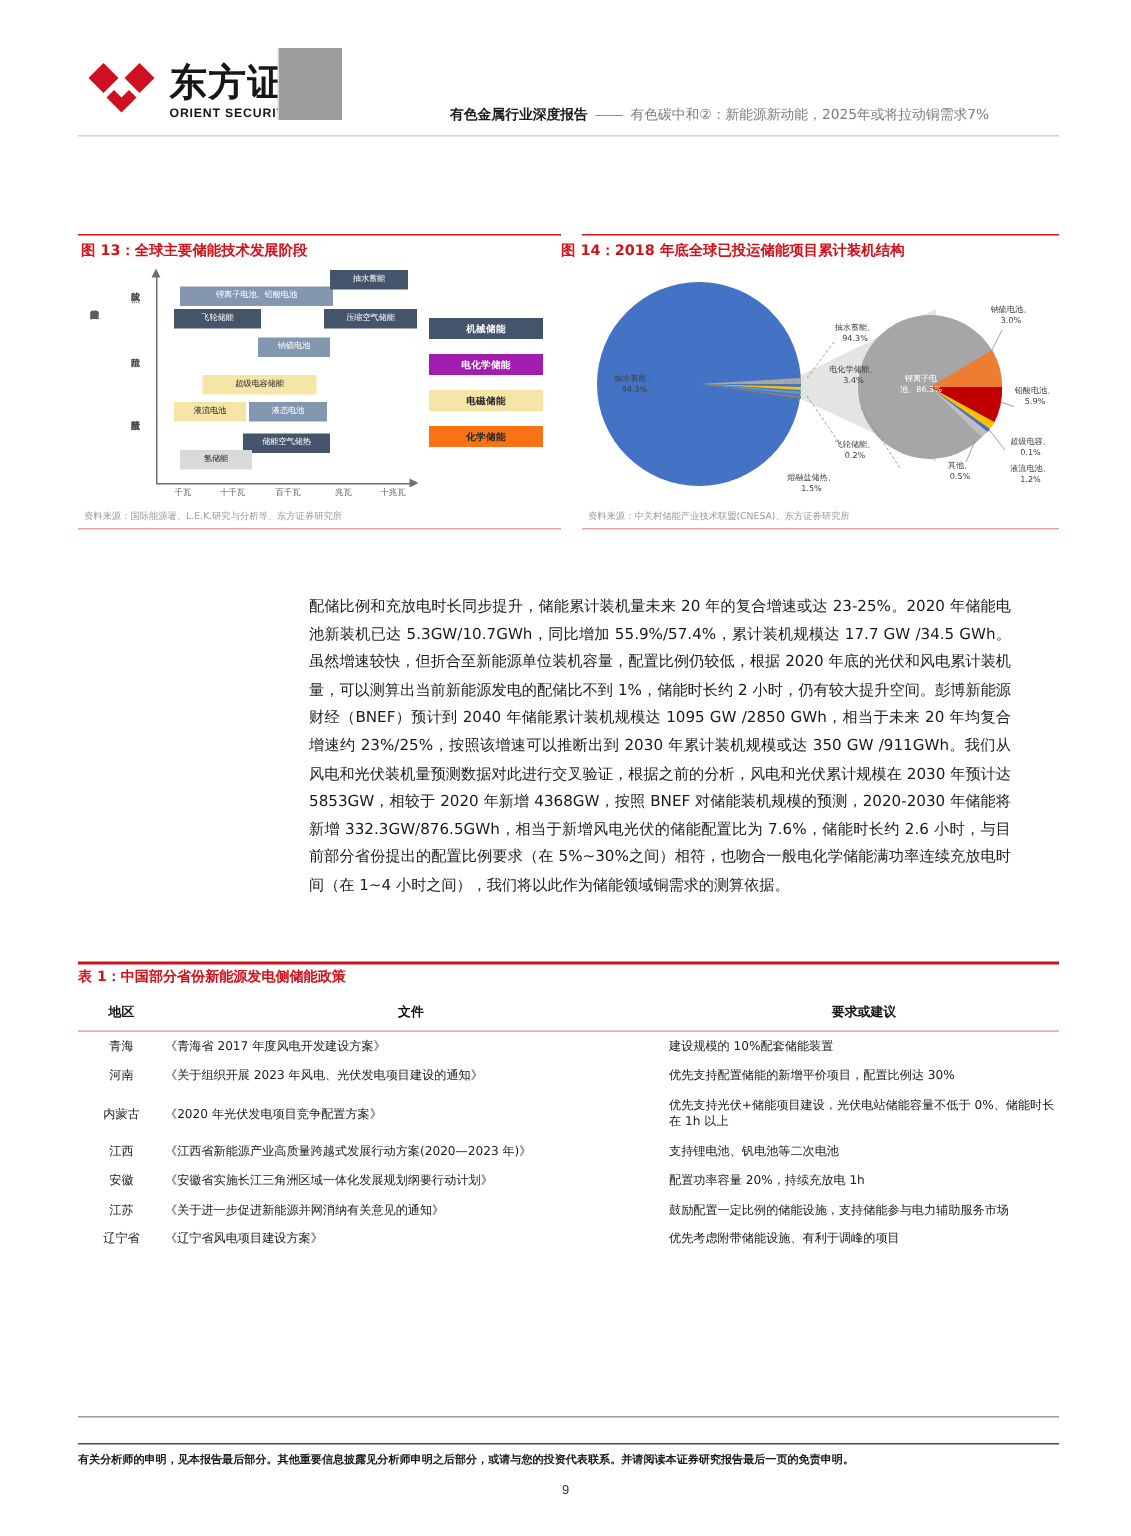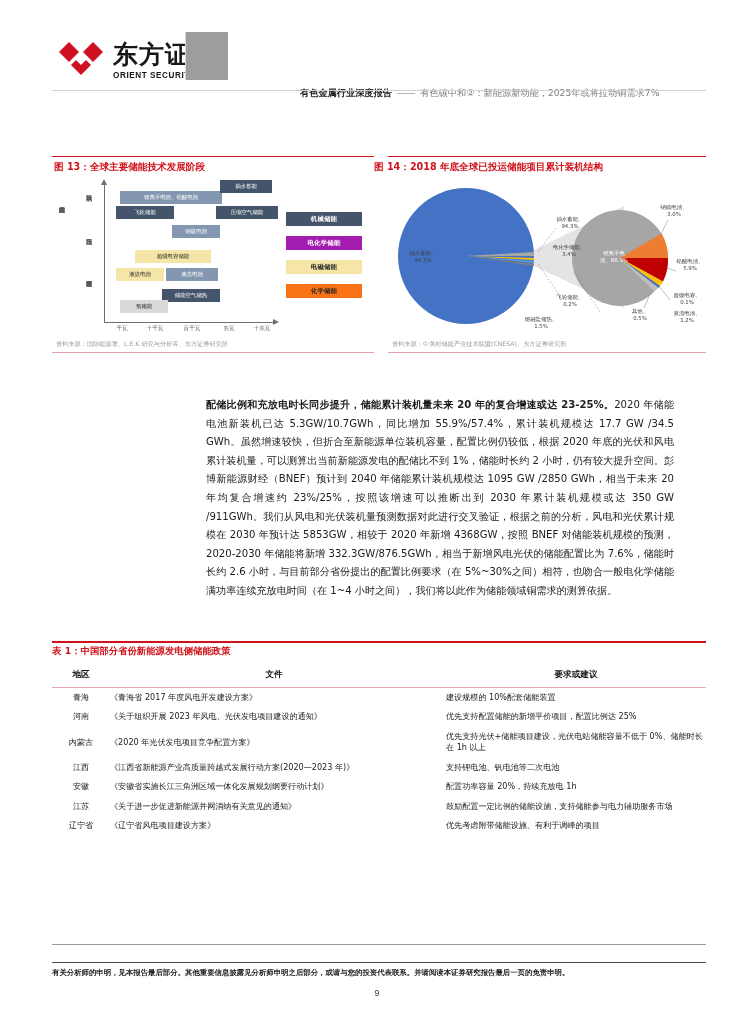--- a/index.html
+++ b/index.html
@@ -33,21 +33,21 @@
   .logo-col { display: flex; flex-direction: column; }
   .header-divider {
     position: absolute; left: 185px; top: 32px;
     width: 1px; height: 48px; background: #d8d8d8;
   }
   .header-band {
     position: absolute; left: 186px; top: 32px;
     width: 42px; height: 48px; background: #9d9d9d;
   }
   .header-title-row {
-    position: absolute; left: 300px; top: 87px;
+    position: absolute; left: 300px; top: 70px;
     display: flex; align-items: baseline; gap: 0px;
     white-space: nowrap;
   }
   .hdr-strong {
     font-size: 9.2px; font-weight: bold; color: #1d1d1d;
     font-family: "DejaVu Sans", sans-serif;
   }
   .hdr-dash { font-size: 9.2px; color: #8a8a8a; padding: 0 5px; }
   .hdr-light {
     font-size: 9.2px; color: #7d7d7d;
@@ -155,21 +155,21 @@
   .src-rule { position: absolute; height: 1px; background: #e2a3a8; }
 
   
   .body-para {
     position: absolute; left: 206px; top: 396px; width: 468px;
     font-size: 10.1px; line-height: 18.6px; color: #1b1b1b;
     text-align: justify;
     font-family: "DejaVu Sans", sans-serif;
     text-justify: inter-ideograph;
   }
-  .body-para b { font-weight: bold; }
+  .body-para b { font-weight: normal; }
 
   
   .tbl-title {
     position: absolute; left: 52px; top: 645px;
     font-size: 9.4px; font-weight: bold; color: #d0121b;
     font-family: "DejaVu Sans", sans-serif;
   }
   .tbl-title-rule {
     position: absolute; left: 52px; top: 641px; width: 654px; height: 1.6px;
     background: #d0121b;
@@ -360,21 +360,21 @@
     </thead>
     <tbody>
       <tr>
         <td class="col-region">青海</td>
         <td class="col-doc">《青海省 2017 年度风电开发建设方案》</td>
         <td class="col-req">建设规模的 10%配套储能装置</td>
       </tr>
       <tr>
         <td class="col-region">河南</td>
         <td class="col-doc">《关于组织开展 2023 年风电、光伏发电项目建设的通知》</td>
-        <td class="col-req">优先支持配置储能的新增平价项目，配置比例达 25%</td>
+        <td class="col-req">优先支持配置储能的新增平价项目，配置比例达 30%</td>
       </tr>
       <tr>
         <td class="col-region">内蒙古</td>
         <td class="col-doc">《2020 年光伏发电项目竞争配置方案》</td>
         <td class="col-req">优先支持光伏+储能项目建设，光伏电站储能容量不低于 0%、储能时长在 1h 以上</td>
       </tr>
       <tr>
         <td class="col-region">江西</td>
         <td class="col-doc">《江西省新能源产业高质量跨越式发展行动方案(2020—2023 年)》</td>
         <td class="col-req">支持锂电池、钒电池等二次电池</td>

